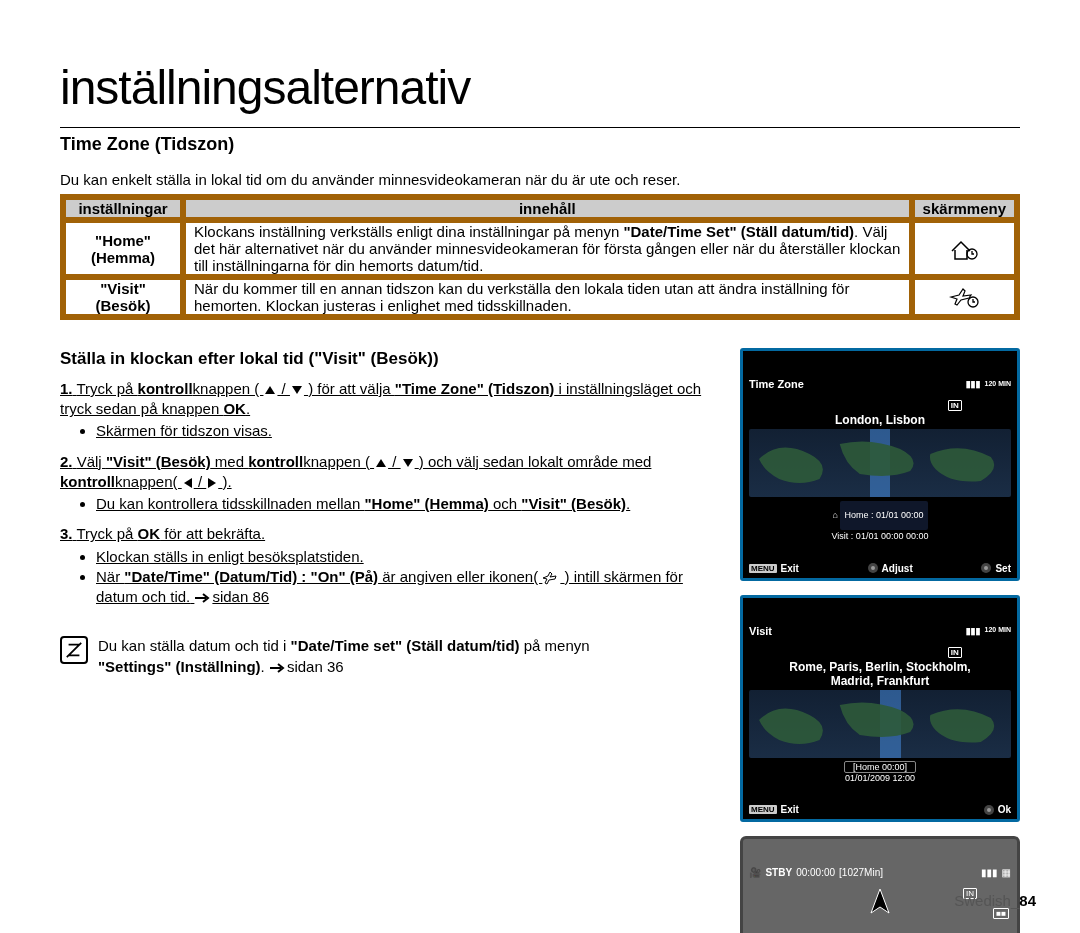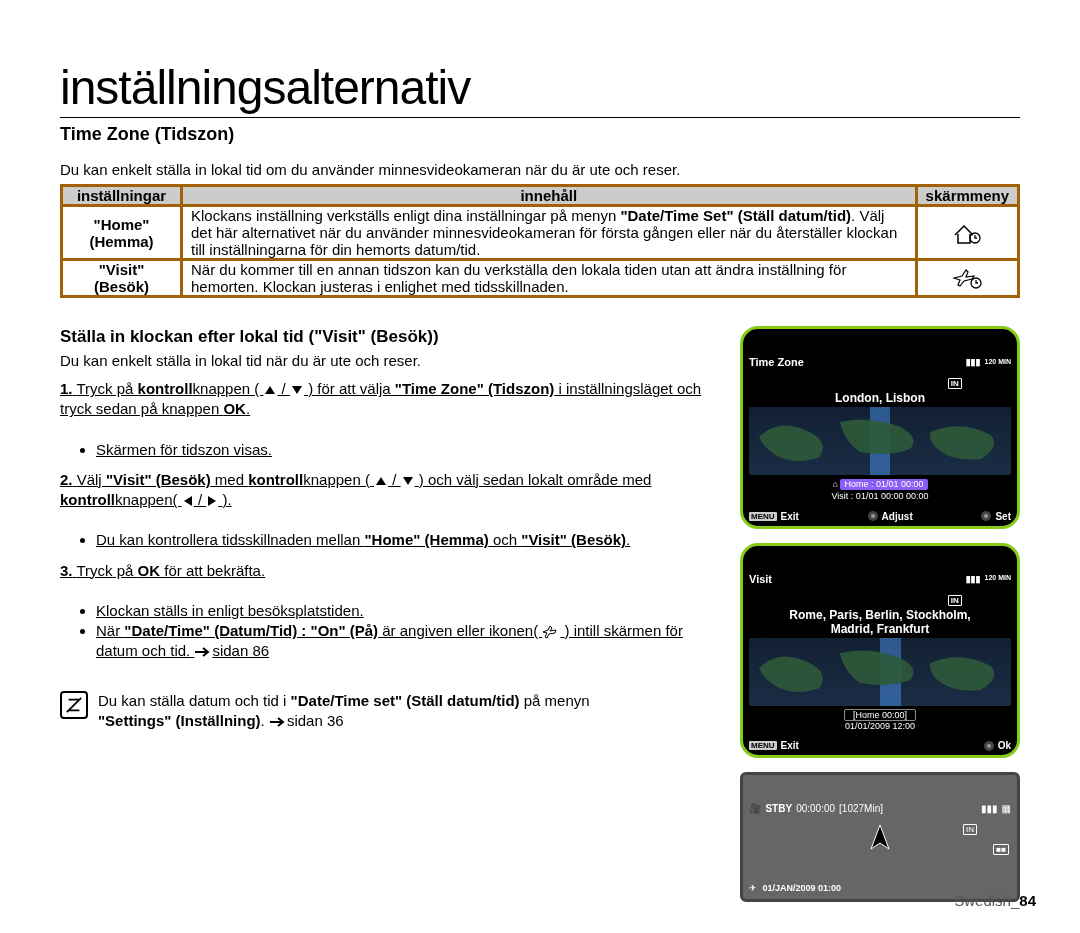--- a/index.html
+++ b/index.html
@@ -12,39 +12,39 @@
     position: relative;
   }
   .page {
     padding: 60px 60px 30px 60px;
   }
   h1.title {
     font-size: 48px;
     font-weight: 300;
     letter-spacing: -1px;
     border-bottom: 1px solid #000;
-    padding-bottom: 2px;
+    padding-bottom: 12px;
     margin-bottom: 6px;
   }
   h2.section-title {
     font-size: 18px;
     font-weight: bold;
     margin-bottom: 16px;
   }
   p.section-desc {
     font-size: 15px;
     margin-bottom: 6px;
   }
   table.settings {
     width: 100%;
     border-collapse: collapse;
     font-size: 15px;
   }
   table.settings th, table.settings td {
-    border: 3px solid #a16207;
+    border: 6px solid #a16207;
     padding: 0 8px;
     vertical-align: middle;
     text-align: left;
   }
   table.settings th {
     background: #ccc;
     font-weight: bold;
     text-align: center;
   }
   table.settings td.col1 { width: 120px; font-weight:bold; text-align:center; }
@@ -62,21 +62,21 @@
     font-size: 15px;
     line-height: 1.35;
   }
   .left h3 {
     font-size: 17px;
     font-weight: bold;
     margin-bottom: 2px;
   }
   .left ol { list-style: none; margin-top: 8px; text-decoration: underline; }
   .left ol > li { margin-bottom: 10px; }
-  .left ul { list-style: disc; margin-left: 36px; margin-top: 20px;}
+  .left ul { list-style: disc; margin-left: 36px; margin-top: 2px;}
   .num { font-weight: bold; }
   .arrow-icon, .control-icon { display:inline-block; vertical-align:middle; }
   .note-box {
     display:flex;
     gap:10px;
     margin-top:29px;
   }
   .note-icon {
     width:28px; height:28px;
     border:2px solid #000;
@@ -87,22 +87,22 @@
   .note-icon svg { width:18px; height:18px; }
 
   .right {
     width: 280px;
     display:flex;
     flex-direction:column;
     gap:14px;
   }
   .lcd {
     background:#000;
-    border:3px solid #84cc16;
-    border-radius:18px;
+    border:3px solid #0369a1;
+    border-radius:3px;
     color:#fff;
     font-size:10px;
     padding:6px 6px 4px 6px;
     position:relative;
     min-height:140px;
   }
   .lcd-title {
     font-weight:bold;
     font-size:11px;
     display:flex;
@@ -131,30 +131,30 @@
     top:0; bottom:0;
     background: rgba(80,160,255,0.45);
   }
   .info-rows {
     text-align:center;
     font-size:9px;
     line-height:1.25;
   }
   .info-rows .hl {
     display:inline-block;
-    background:#8b5cf6;
-    padding:0 4px;
+    background:#0f172a;
+    padding:9px 4px;
     border-radius:2px;
     margin-bottom:1px;
   }
   .lcd-bottom {
     display:flex;
     justify-content:space-between;
     font-size:10px;
-    margin-top:8px;
+    margin-top:20px;
     gap:6px;
   }
   .lcd-btn-label { display:flex; align-items:center; gap:4px; }
   .menu-tag { background:#ccc; color:#000; font-weight:bold; font-size:8px; padding:0 2px; border-radius:1px;}
   .dot { width:10px; height:10px; border-radius:50%; background:#444; display:inline-block; position:relative;}
   .dot::after{content:""; position:absolute; left:3px; top:3px; width:4px; height:4px; background:#999; border-radius:50%;}
 
   .lcd-stby {
     background:#666;
     border:3px solid #444;
@@ -235,21 +235,20 @@
               <path d="M24 14 V17 H26" stroke="#000" stroke-width="1.3" fill="none"></path>
             </svg>
         </td>
       </tr>
     </tbody>
   </table>
 
   <div class="content-row">
     <div class="left">
       <h3>Ställa in klockan efter lokal tid ("Visit" (Besök))</h3>
-      <p>Du kan enkelt ställa in lokal tid när du är ute och reser.</p>
       <ol>
         <li>
           <span class="num">1.</span>
           <span>Tryck på </span><b>kontroll</b><span>knappen ( </span>
           <svg class="control-icon" width="14" height="12">
               <path d="M7 2 L12 10 L2 10 Z" fill="#000"></path>
             </svg>
           /
           <svg class="control-icon" width="14" height="12">
               <path d="M7 10 L12 2 L2 2 Z" fill="#000"></path>

